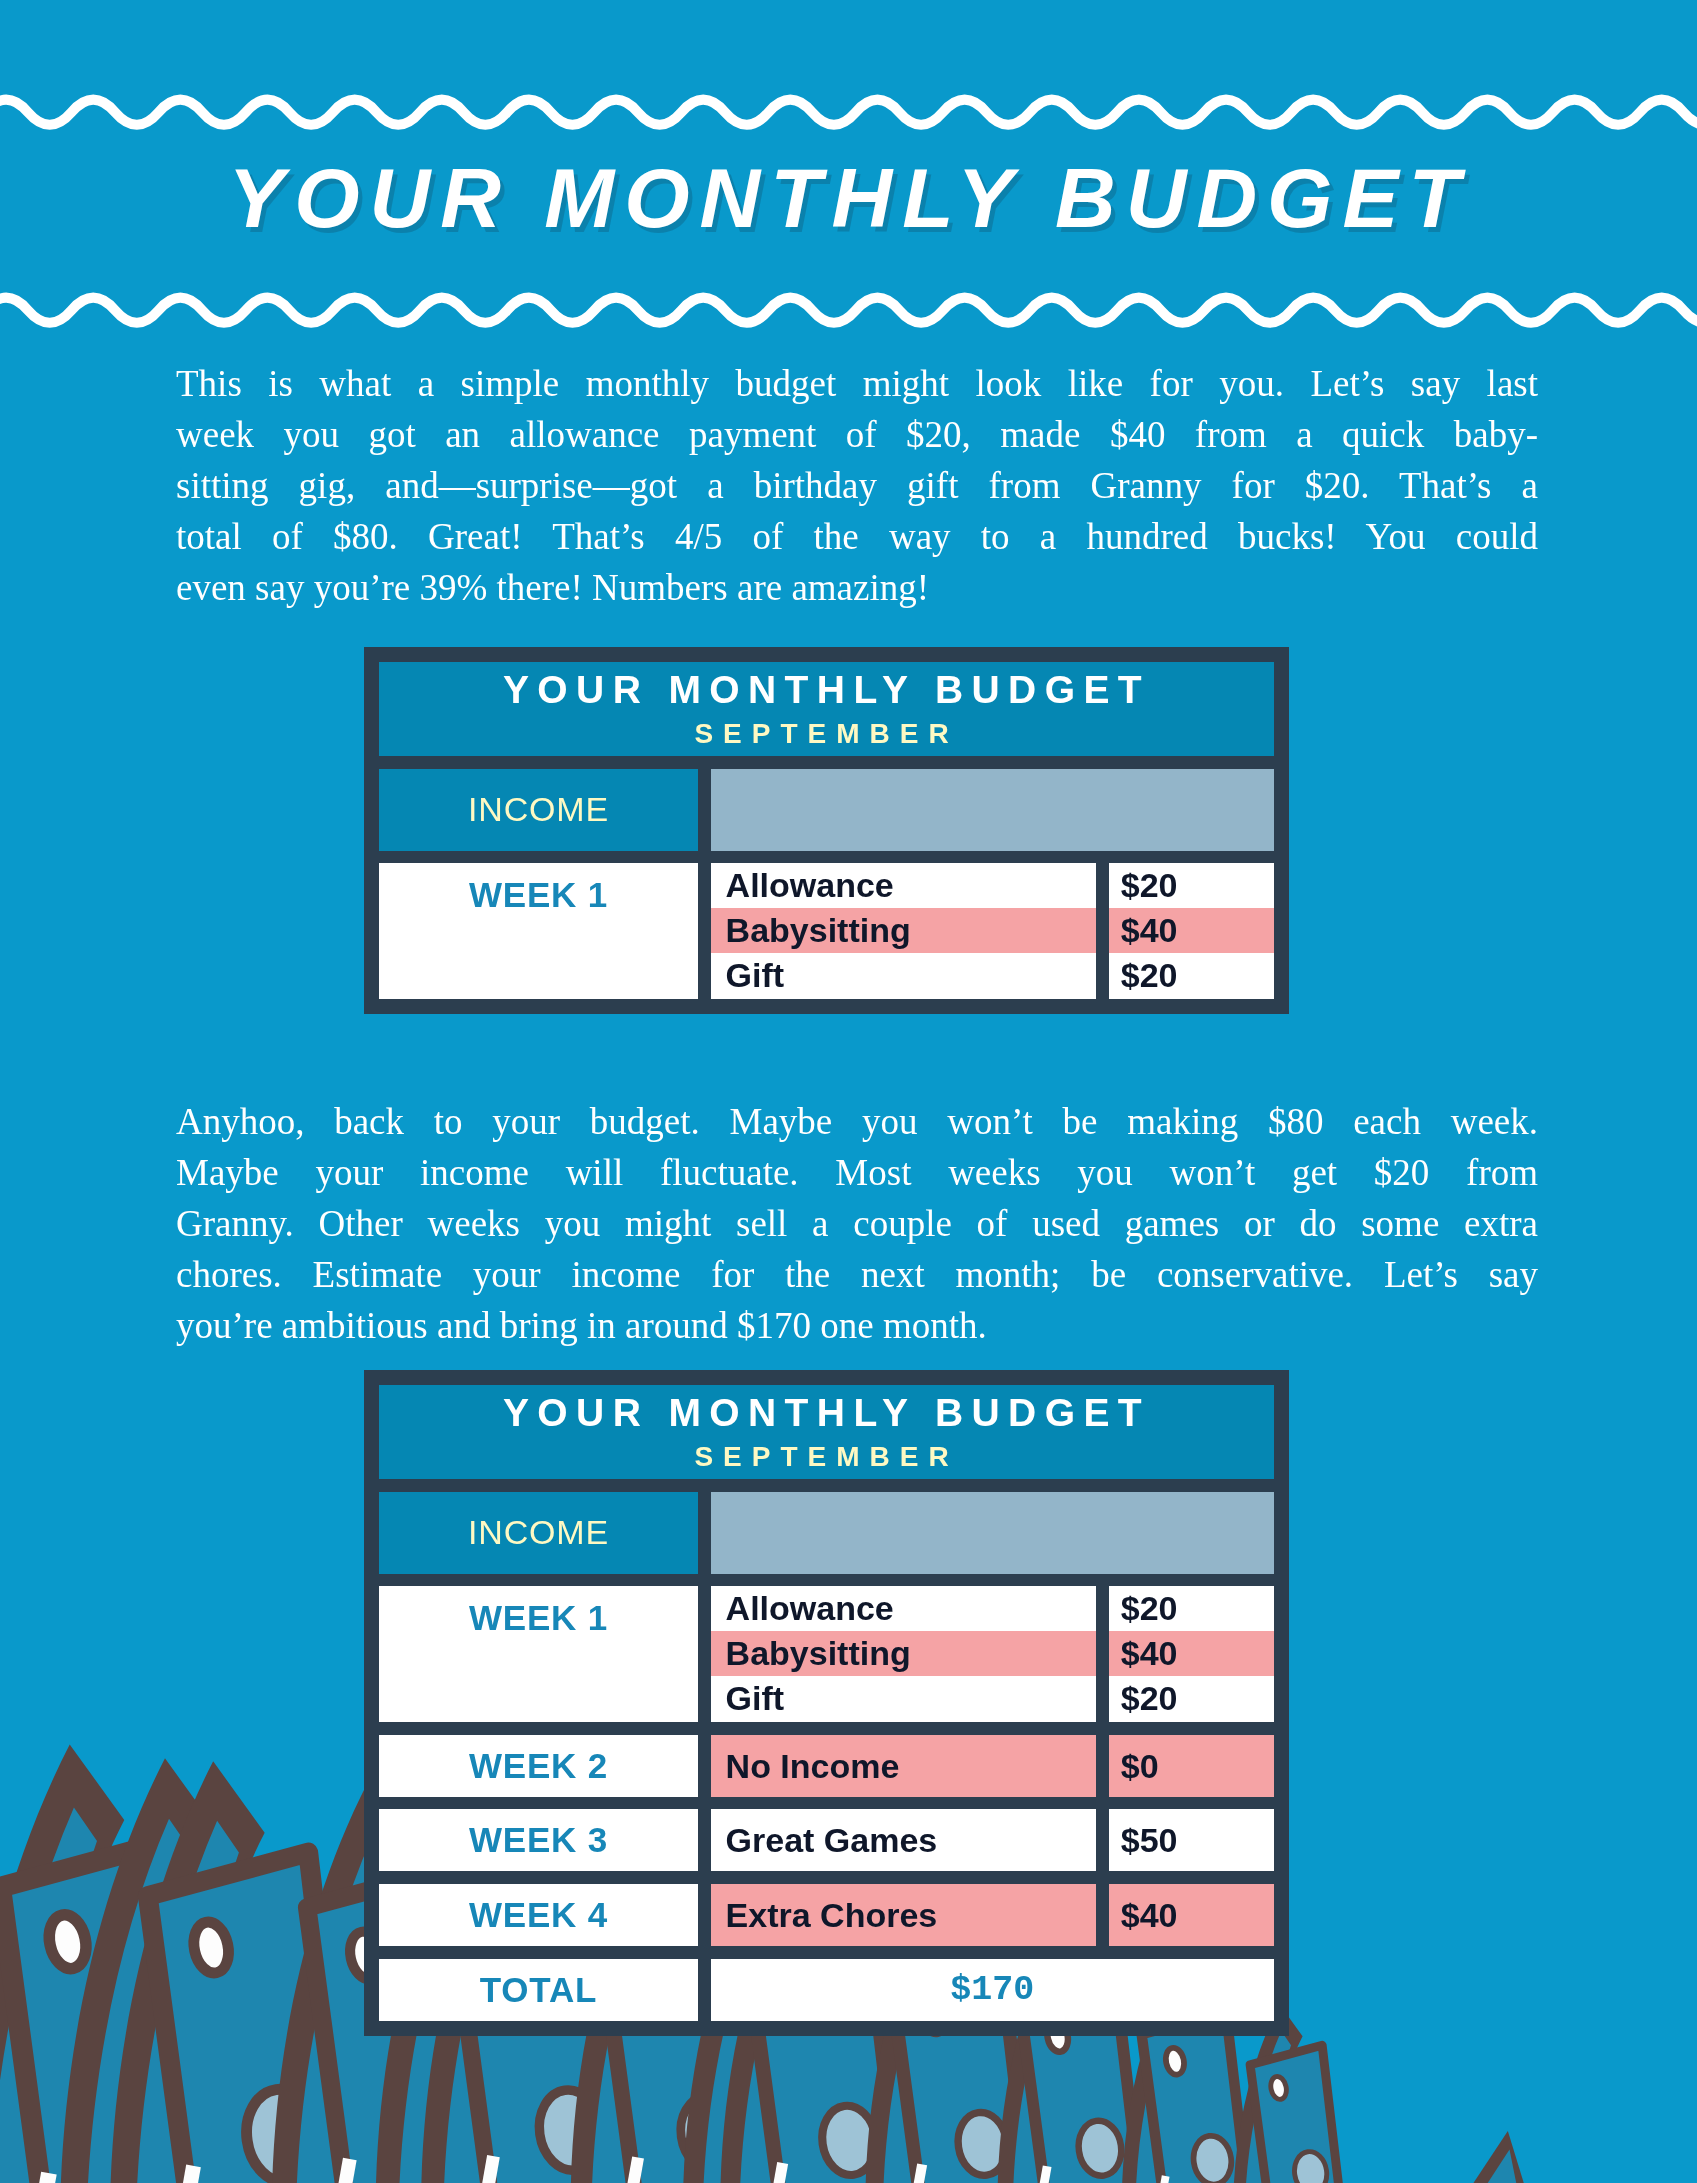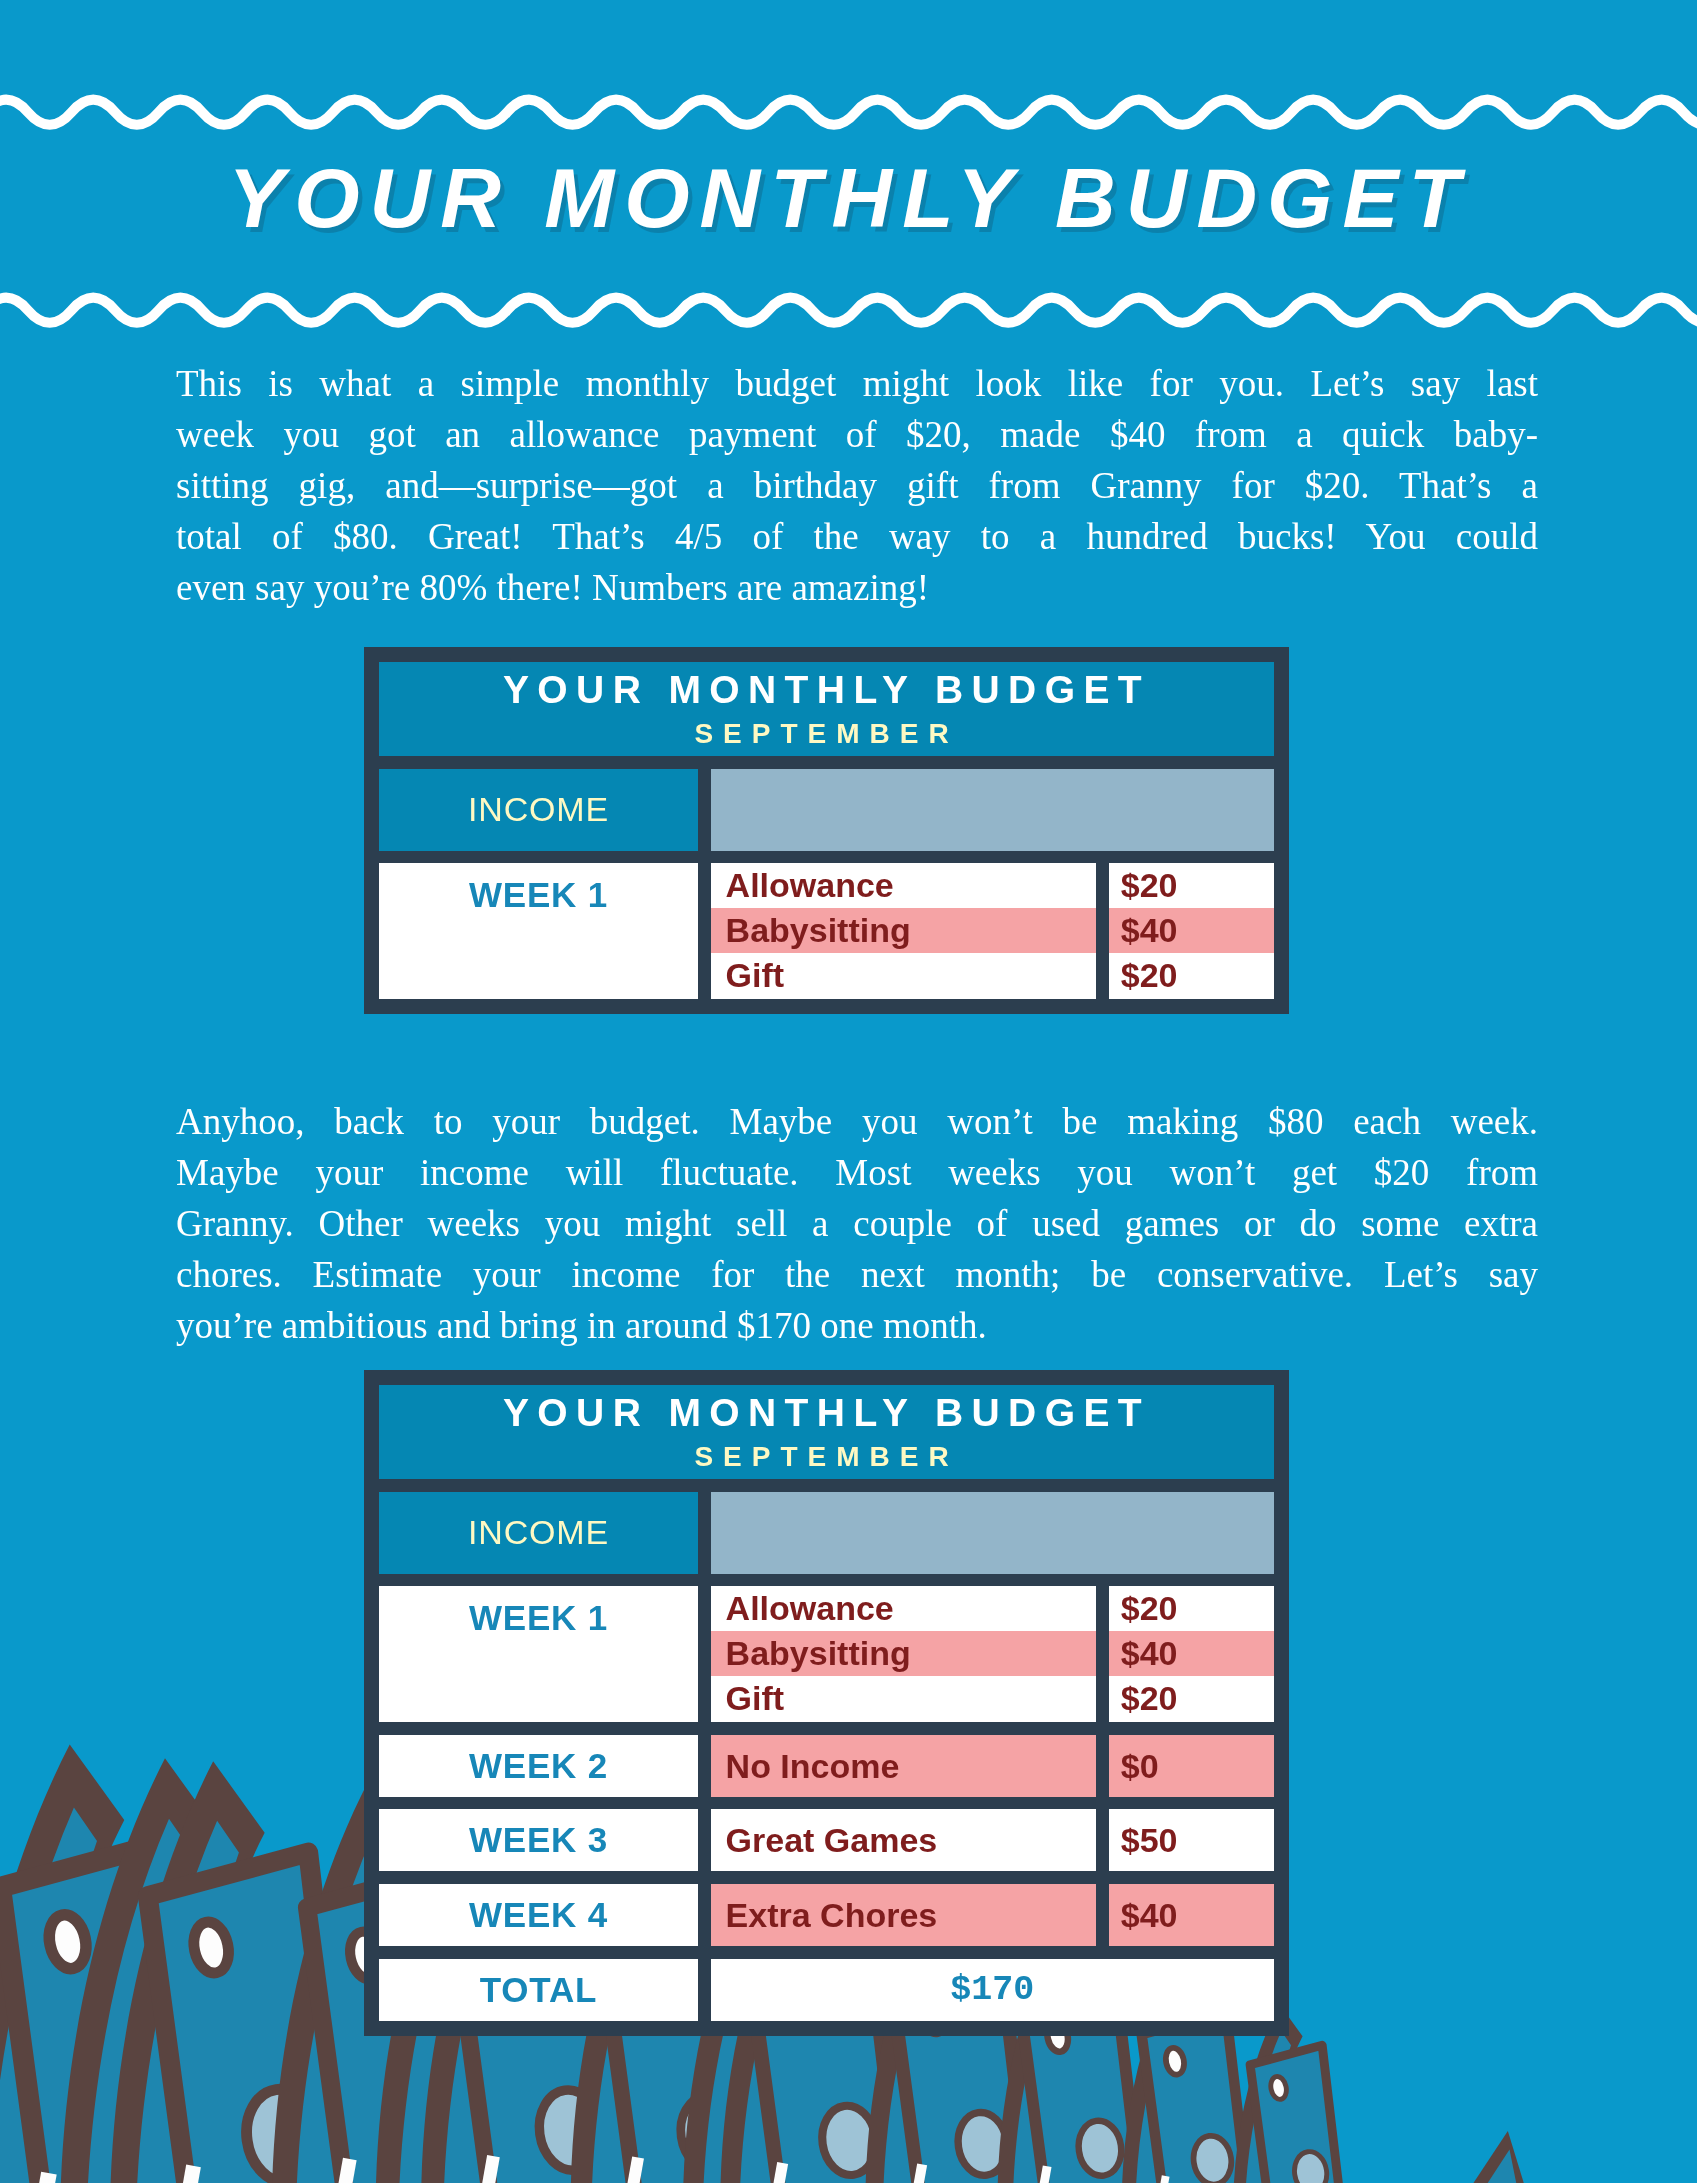--- a/index.html
+++ b/index.html
@@ -57,21 +57,21 @@
   .bt-row{display:grid;grid-template-columns:319px 1fr 165px;gap:12.6px;}
   .bt-cell{background:#FFFFFF;}
   .bt-week-label{
     color:#1787B8;font-size:35px;font-weight:bold;letter-spacing:0.8px;
     display:flex;align-items:center;justify-content:center;
   }
   .bt-week-label.top{align-items:flex-start;padding-top:11.8px;}
   .bt-stack{height:136px;overflow:hidden;}
   .bt-item{
     height:45px;line-height:45px;
-    color:#7f1d1d;font-size:34px;font-weight:bold;
+    color:#0f172a;font-size:34px;font-weight:bold;
     padding-left:15px;white-space:nowrap;
   }
   .bt-item.amt{padding-left:11.8px;}
   .pink{background:#F5A3A5;}
   .srow .bt-cell{height:62px;}
   .srow .bt-item{height:62px;line-height:62px;}
   .bt-total{display:grid;grid-template-columns:319px 1fr;gap:12.6px;height:62px;}
   .bt-total-value{
     color:#1787B8;font-size:35px;font-weight:bold;
     display:flex;align-items:center;justify-content:center;font-family:Liberation Mono, monospace;
@@ -92,21 +92,21 @@
 
   <svg class="wave" style="top:270px" width="1698" height="62" viewBox="0 0 2022 74">
     <path d="M -21 48 q 26 -30 52 0 t 52 0 t 52 0 t 52 0 t 52 0 t 52 0 t 52 0 t 52 0 t 52 0 t 52 0 t 52 0 t 52 0 t 52 0 t 52 0 t 52 0 t 52 0 t 52 0 t 52 0 t 52 0 t 52 0 t 52 0 t 52 0 t 52 0 t 52 0 t 52 0 t 52 0 t 52 0 t 52 0 t 52 0 t 52 0 t 52 0 t 52 0 t 52 0 t 52 0 t 52 0 t 52 0 t 52 0 t 52 0 t 52 0 t 52 0"></path>
   </svg>
 
   <div class="para" style="top:358px">
     <div class="line">This is what a simple monthly budget might look like for you. Let’s say last</div>
     <div class="line">week you got an allowance payment of $20, made $40 from a quick baby-</div>
     <div class="line">sitting gig, and—surprise—got a birthday gift from Granny for $20. That’s a</div>
     <div class="line">total of $80. Great! That’s 4/5 of the way to a hundred bucks! You could</div>
-    <div class="line last">even say you’re 80% there! Numbers are amazing!</div>
+    <div class="line last">even say you’re 39% there! Numbers are amazing!</div>
   </div>
 
   <section class="btable" style="top:647px">
     <header class="bt-header">
       <div class="bt-title">YOUR MONTHLY BUDGET</div>
       <div class="bt-subtitle">SEPTEMBER</div>
     </header>
     <div class="bt-income bt-gap">
       <div class="bt-income-label">INCOME</div>
       <div class="bt-income-space"></div>

